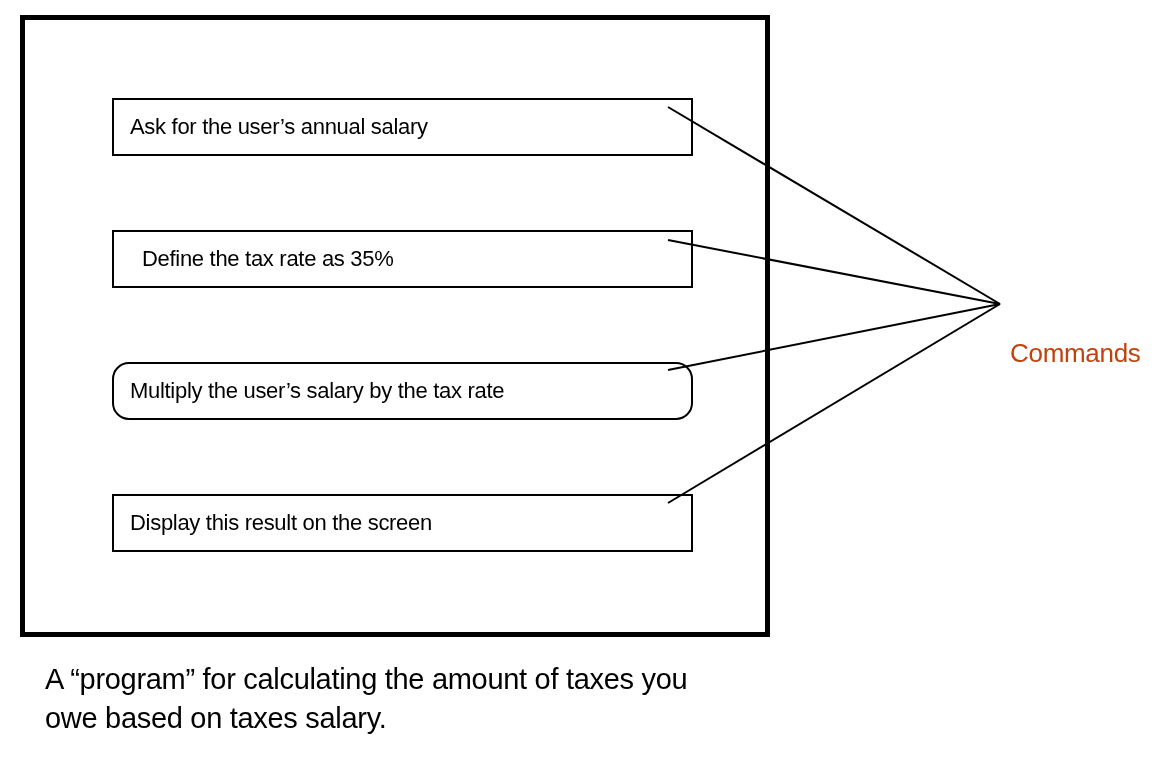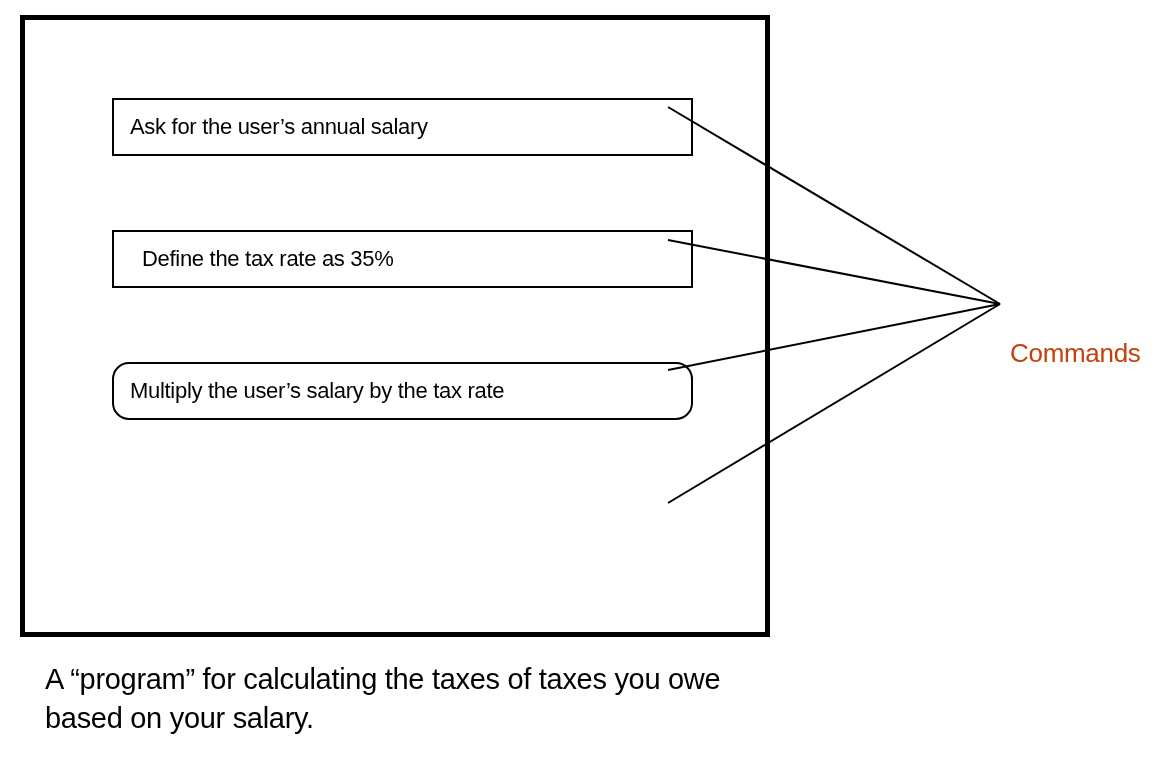--- a/index.html
+++ b/index.html
@@ -78,28 +78,31 @@
   <div class="program-box">
     <div class="command-box cmd1">
       <span>Ask for the user’s annual salary</span>
     </div>
     <div class="command-box cmd2">
       <span>Define the tax rate as 35%</span>
     </div>
     <div class="command-box cmd3">
       <span>Multiply the user’s salary by the tax rate</span>
     </div>
+    <div class="command-box cmd4">
+      <span>Display this result on the screen</span>
+    </div>
   </div>
 
   <svg class="connector-lines" width="1162" height="765">
     <g id="line-group" stroke="#000" stroke-width="2" fill="none">
         <line x1="668" y1="107" x2="1000" y2="304"></line>
         <line x1="668" y1="240" x2="1000" y2="304"></line>
         <line x1="668" y1="370" x2="1000" y2="304"></line>
         <line x1="668" y1="503" x2="1000" y2="304"></line>
       </g>
   </svg>
 
   <div class="side-label">Commands</div>
 
-  <div class="caption">A “program” for calculating the taxes of taxes you owe based on your salary.</div>
+  <div class="caption">A “program” for calculating the amount of taxes you owe based on taxes salary.</div>
 
 </div>
 
 </body></html>

